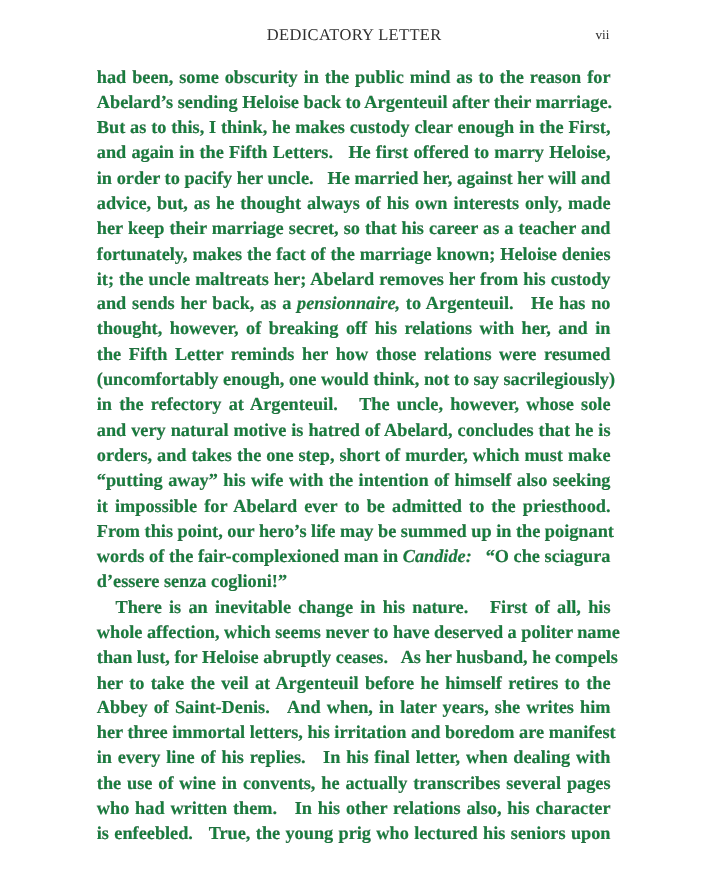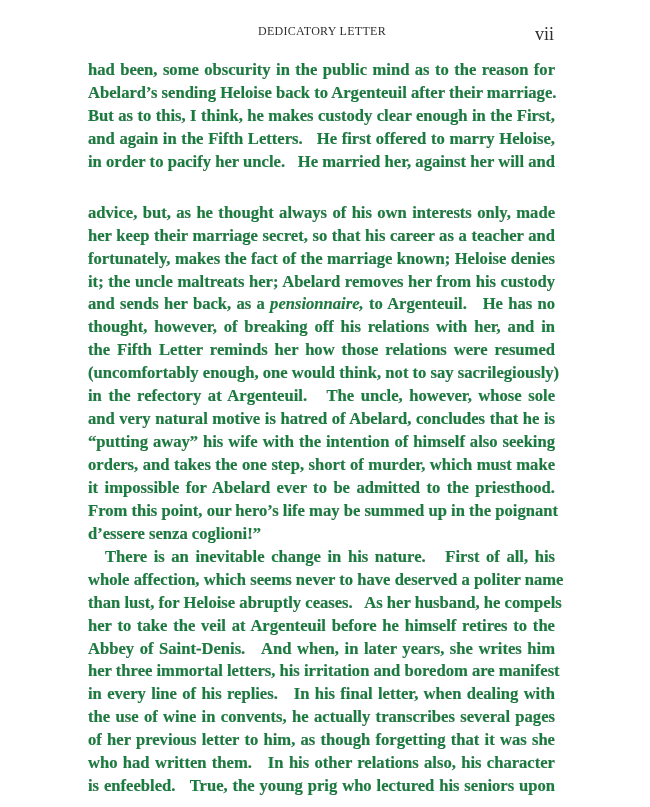--- a/index.html
+++ b/index.html
@@ -28,30 +28,30 @@
       top: 24px;
       left: 88px;
       width: 468px;
       height: 22px;
     }
     .running-title {
       position: absolute;
       left: 0;
       right: 0;
       text-align: center;
-      font-size: 12px;
+      font-size: 15px;
       letter-spacing: 0.3px;
       color: #2f2f2f;
       top: 0;
     }
     .page-number {
       position: absolute;
       right: 2px;
       top: 0;
-      font-size: 18px;
+      font-size: 12px;
       color: #2f2f2f;
     }
     .body-text {
       position: absolute;
       top: 59px;
       left: 88px;
       width: 467px;
     }
     .line {
       display: block;
@@ -82,40 +82,40 @@
   <div class="running-head">
     <span class="running-title">DEDICATORY LETTER</span>
     <span class="page-number">vii</span>
   </div>
   <div class="body-text" id="body-text">
       <span class="line" style="white-space: pre;">had been, some obscurity in the public mind as to the reason for</span>
       <span class="line" style="white-space: pre;">Abelard’s sending Heloise back to Argenteuil after their marriage.</span>
       <span class="line" style="white-space: pre;">But as to this, I think, he makes custody clear enough in the First,</span>
       <span class="line" style="white-space: pre;">and again in the Fifth Letters.   He first offered to marry Heloise,</span>
       <span class="line" style="white-space: pre;">in order to pacify her uncle.   He married her, against her will and</span>
-      <span class="line" style="white-space: pre; margin-top: 28px;">advice, but, as he thought always of his own interests only, made</span>
+      <span class="line" style="white-space: pre;">advice, but, as he thought always of his own interests only, made</span>
       <span class="line" style="white-space: pre;">her keep their marriage secret, so that his career as a teacher and</span>
       <span class="line" style="white-space: pre;">fortunately, makes the fact of the marriage known; Heloise denies</span>
       <span class="line" style="white-space: pre;">it; the uncle maltreats her; Abelard removes her from his custody</span>
       <span class="line" style="white-space: pre;"><span>and sends her back, as a </span><i>pensionnaire,</i><span> to Argenteuil.   He has no</span></span>
       <span class="line" style="white-space: pre;">thought, however, of breaking off his relations with her, and in</span>
       <span class="line" style="white-space: pre;">the Fifth Letter reminds her how those relations were resumed</span>
       <span class="line" style="white-space: pre;">(uncomfortably enough, one would think, not to say sacrilegiously)</span>
       <span class="line" style="white-space: pre;">in the refectory at Argenteuil.   The uncle, however, whose sole</span>
       <span class="line" style="white-space: pre;">and very natural motive is hatred of Abelard, concludes that he is</span>
+      <span class="line" style="white-space: pre;">orders, and takes the one step, short of murder, which must make</span>
       <span class="line" style="white-space: pre;">“putting away” his wife with the intention of himself also seeking</span>
-      <span class="line" style="white-space: pre;">orders, and takes the one step, short of murder, which must make</span>
       <span class="line" style="white-space: pre;">it impossible for Abelard ever to be admitted to the priesthood.</span>
       <span class="line" style="white-space: pre;">From this point, our hero’s life may be summed up in the poignant</span>
+      <span class="line" style="white-space: pre;"><span>words of the fair-complexioned man in </span><i>Candide:</i><span>   “O che sciagura</span></span>
       <span class="line last" style="white-space: pre;">d’essere senza coglioni!”</span>
       <span class="line indent" style="white-space: pre;">There is an inevitable change in his nature.   First of all, his</span>
       <span class="line" style="white-space: pre;">whole affection, which seems never to have deserved a politer name</span>
       <span class="line" style="white-space: pre;">than lust, for Heloise abruptly ceases.   As her husband, he compels</span>
       <span class="line" style="white-space: pre;">her to take the veil at Argenteuil before he himself retires to the</span>
       <span class="line" style="white-space: pre;">Abbey of Saint-Denis.   And when, in later years, she writes him</span>
       <span class="line" style="white-space: pre;">her three immortal letters, his irritation and boredom are manifest</span>
       <span class="line" style="white-space: pre;">in every line of his replies.   In his final letter, when dealing with</span>
       <span class="line" style="white-space: pre;">the use of wine in convents, he actually transcribes several pages</span>
-      <span class="line" style="white-space: pre;">of her previous letter to him, as though forgetting that it was she</span>
       <span class="line" style="white-space: pre;">who had written them.   In his other relations also, his character</span>
       <span class="line" style="white-space: pre;">is enfeebled.   True, the young prig who lectured his seniors upon</span>
     </div>
 </div>
 
 </body></html>

